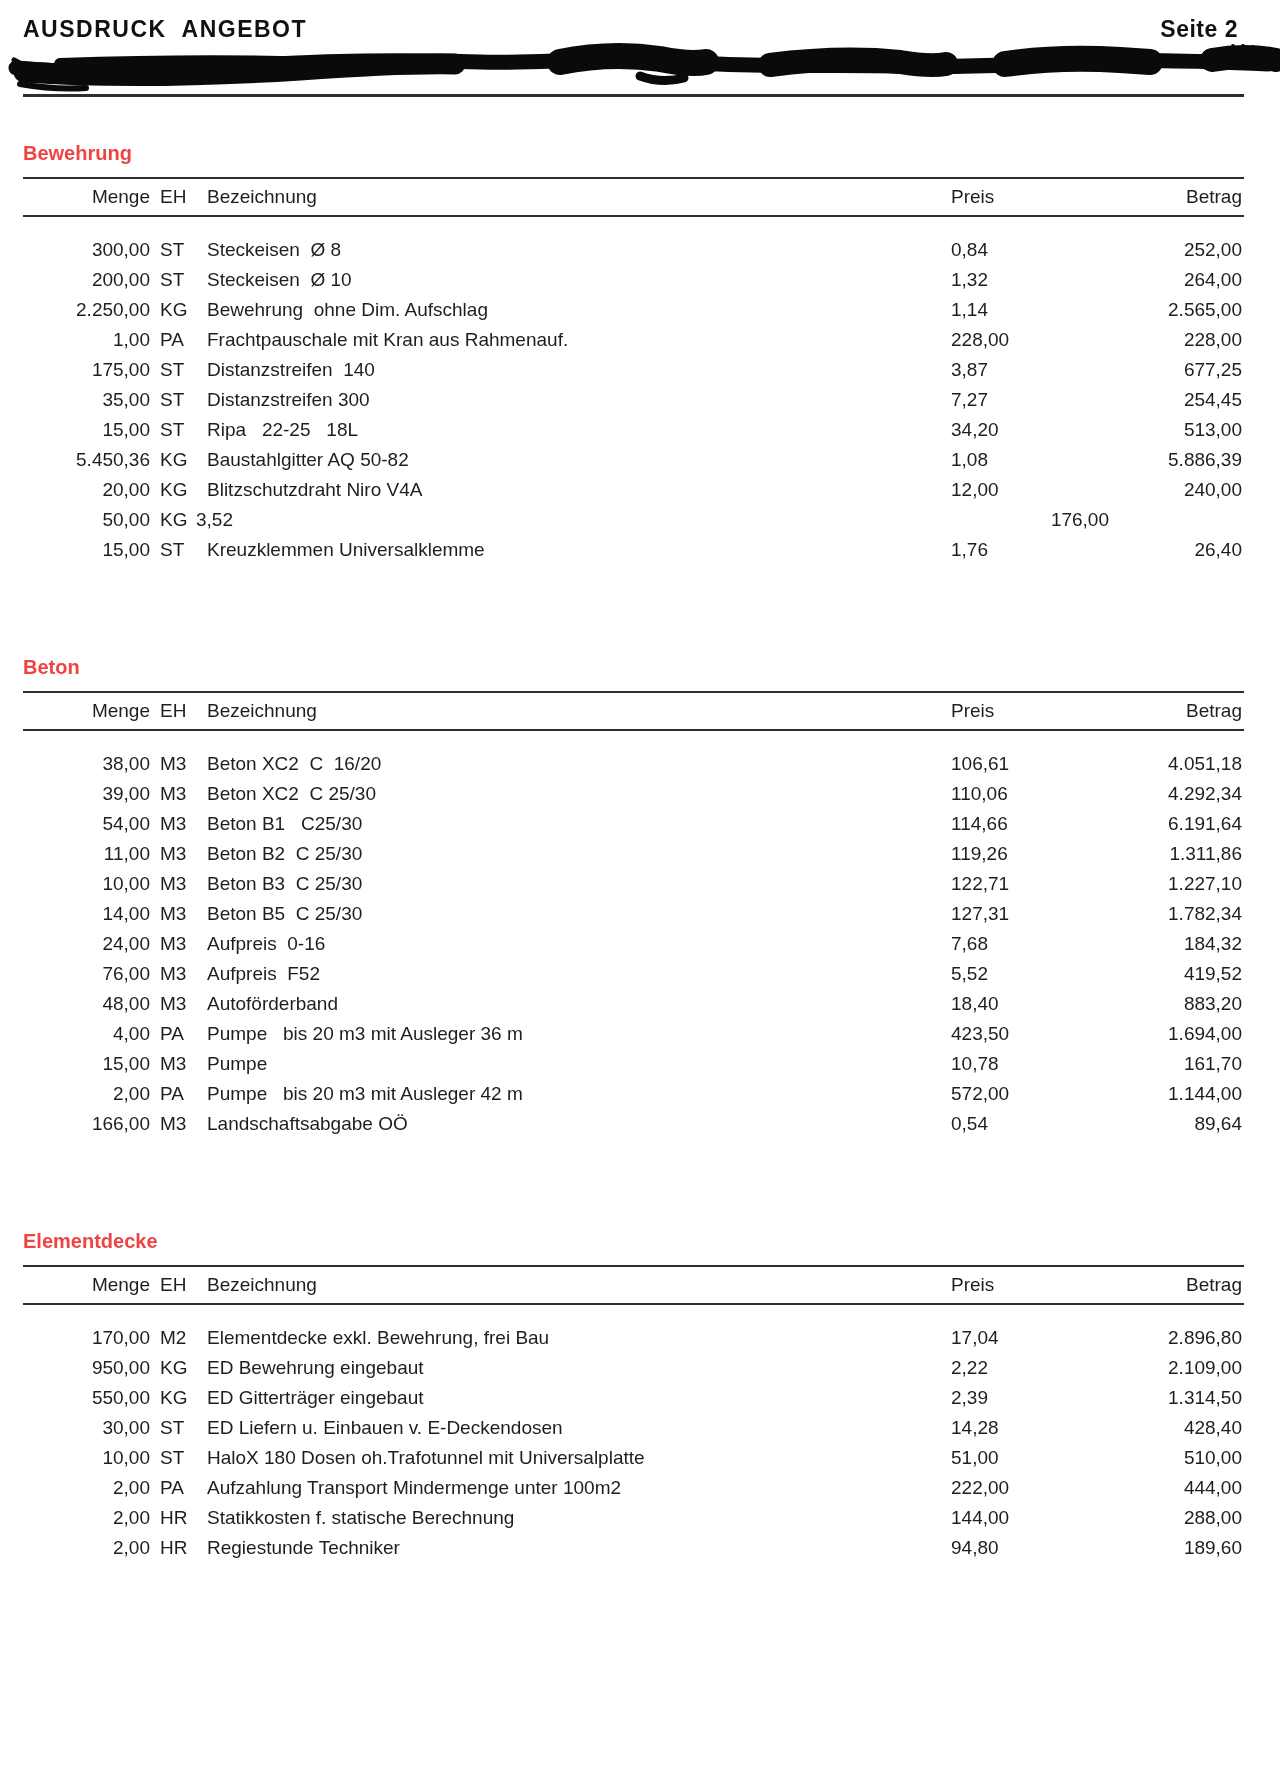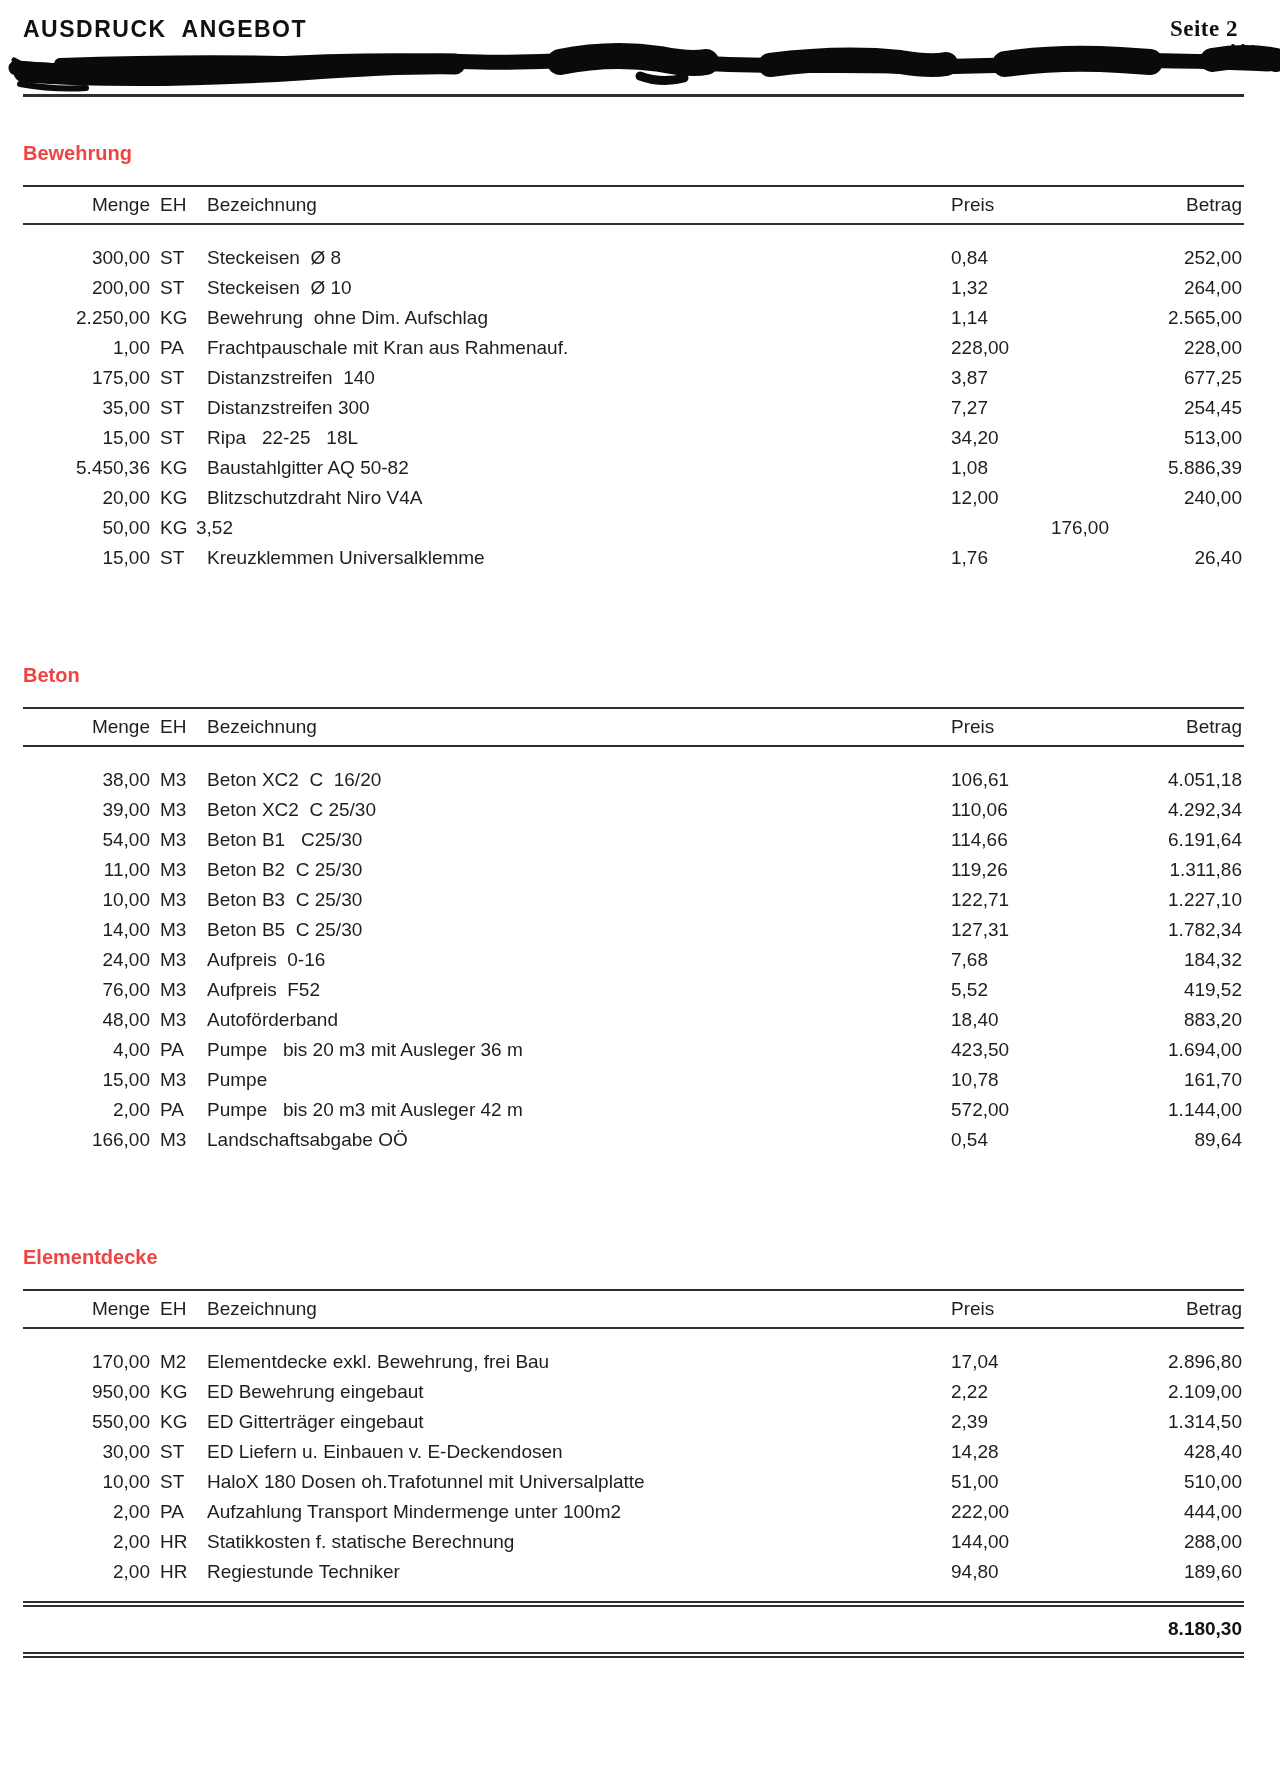--- a/index.html
+++ b/index.html
@@ -15,36 +15,36 @@
   .redaction-svg { position:absolute; top:36px; left:0; width:1280px; height:58px; z-index:2; }
 
   .content { margin-left:23px; width:1221px; position:relative; z-index:1; }
 
   .doc-header {
     display:flex; justify-content:space-between; align-items:flex-start;
     padding-top:16px; height:42px;
     font-weight:bold; font-size:23px; line-height:26px; color:#111;
   }
   .doc-title { letter-spacing:1.5px; white-space:pre; }
-  .page-number { padding-right:6px; letter-spacing:0.5px;font-family:Liberation Serif, serif; }
+  .page-number { padding-right:6px; letter-spacing:0.5px; }
 
   .header-rule { margin-top:52px; border-top:3px solid #2e2e2e; height:0; }
 
   .price-section { margin-top:44px; }
   .price-section + .price-section { margin-top:76px; }
 
   .section-title { font-size:20px; line-height:24px; font-weight:bold; color:#ef4444; }
 
   .grid-cols {
     display:grid;
     grid-template-columns:127px 46px 755px 160px 133px;
     align-items:baseline;
   }
   .thead {
-    margin-top:20px;
+    margin-top:12px;
     border-top:2px solid #2e2e2e;
     border-bottom:2px solid #2e2e2e;
     padding:8px 0;
     font-size:19px; line-height:20px;
   }
   .tbody { padding:18px 0 14px; }
   .trow { font-size:19px; line-height:30px; }
 
   .col-menge  { text-align:right; white-space:pre; }
   .col-eh     { padding-left:10px; white-space:pre; }
@@ -377,20 +377,17 @@
   </div>
 
   <div class="trow grid-cols">
     <span class="col-menge">2,00</span>
     <span class="col-eh">HR</span>
     <span class="col-bez">Regiestunde Techniker</span>
     <span class="col-preis">94,80</span>
     <span class="col-betrag">189,60</span>
   </div>
 </div>
-    <div class="total-block">
-      <span class="total-value">8.180,30</span>
-    </div>
   </section>
 </div>
 
   </div>
 </div>
 
 </body></html>

